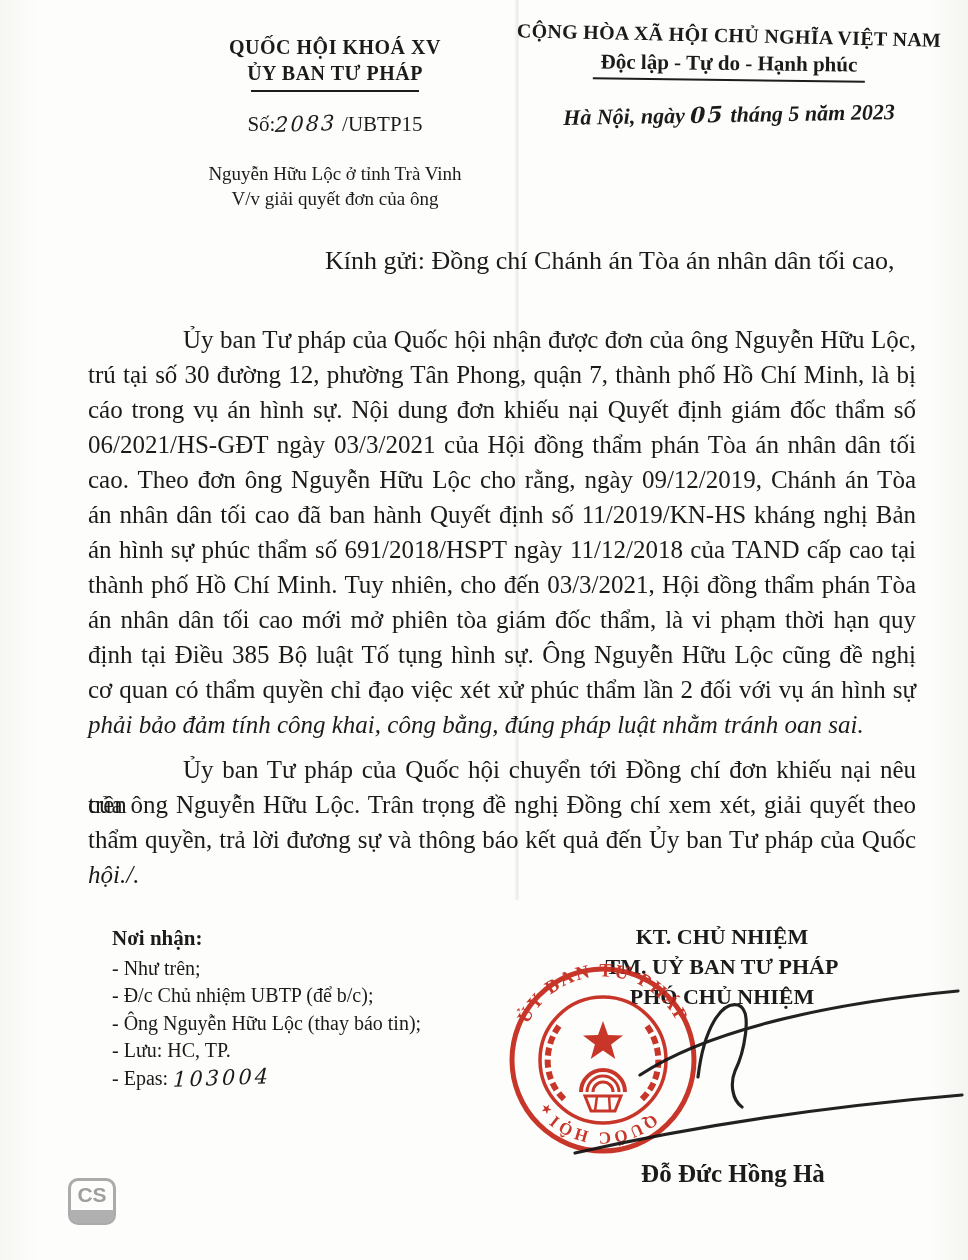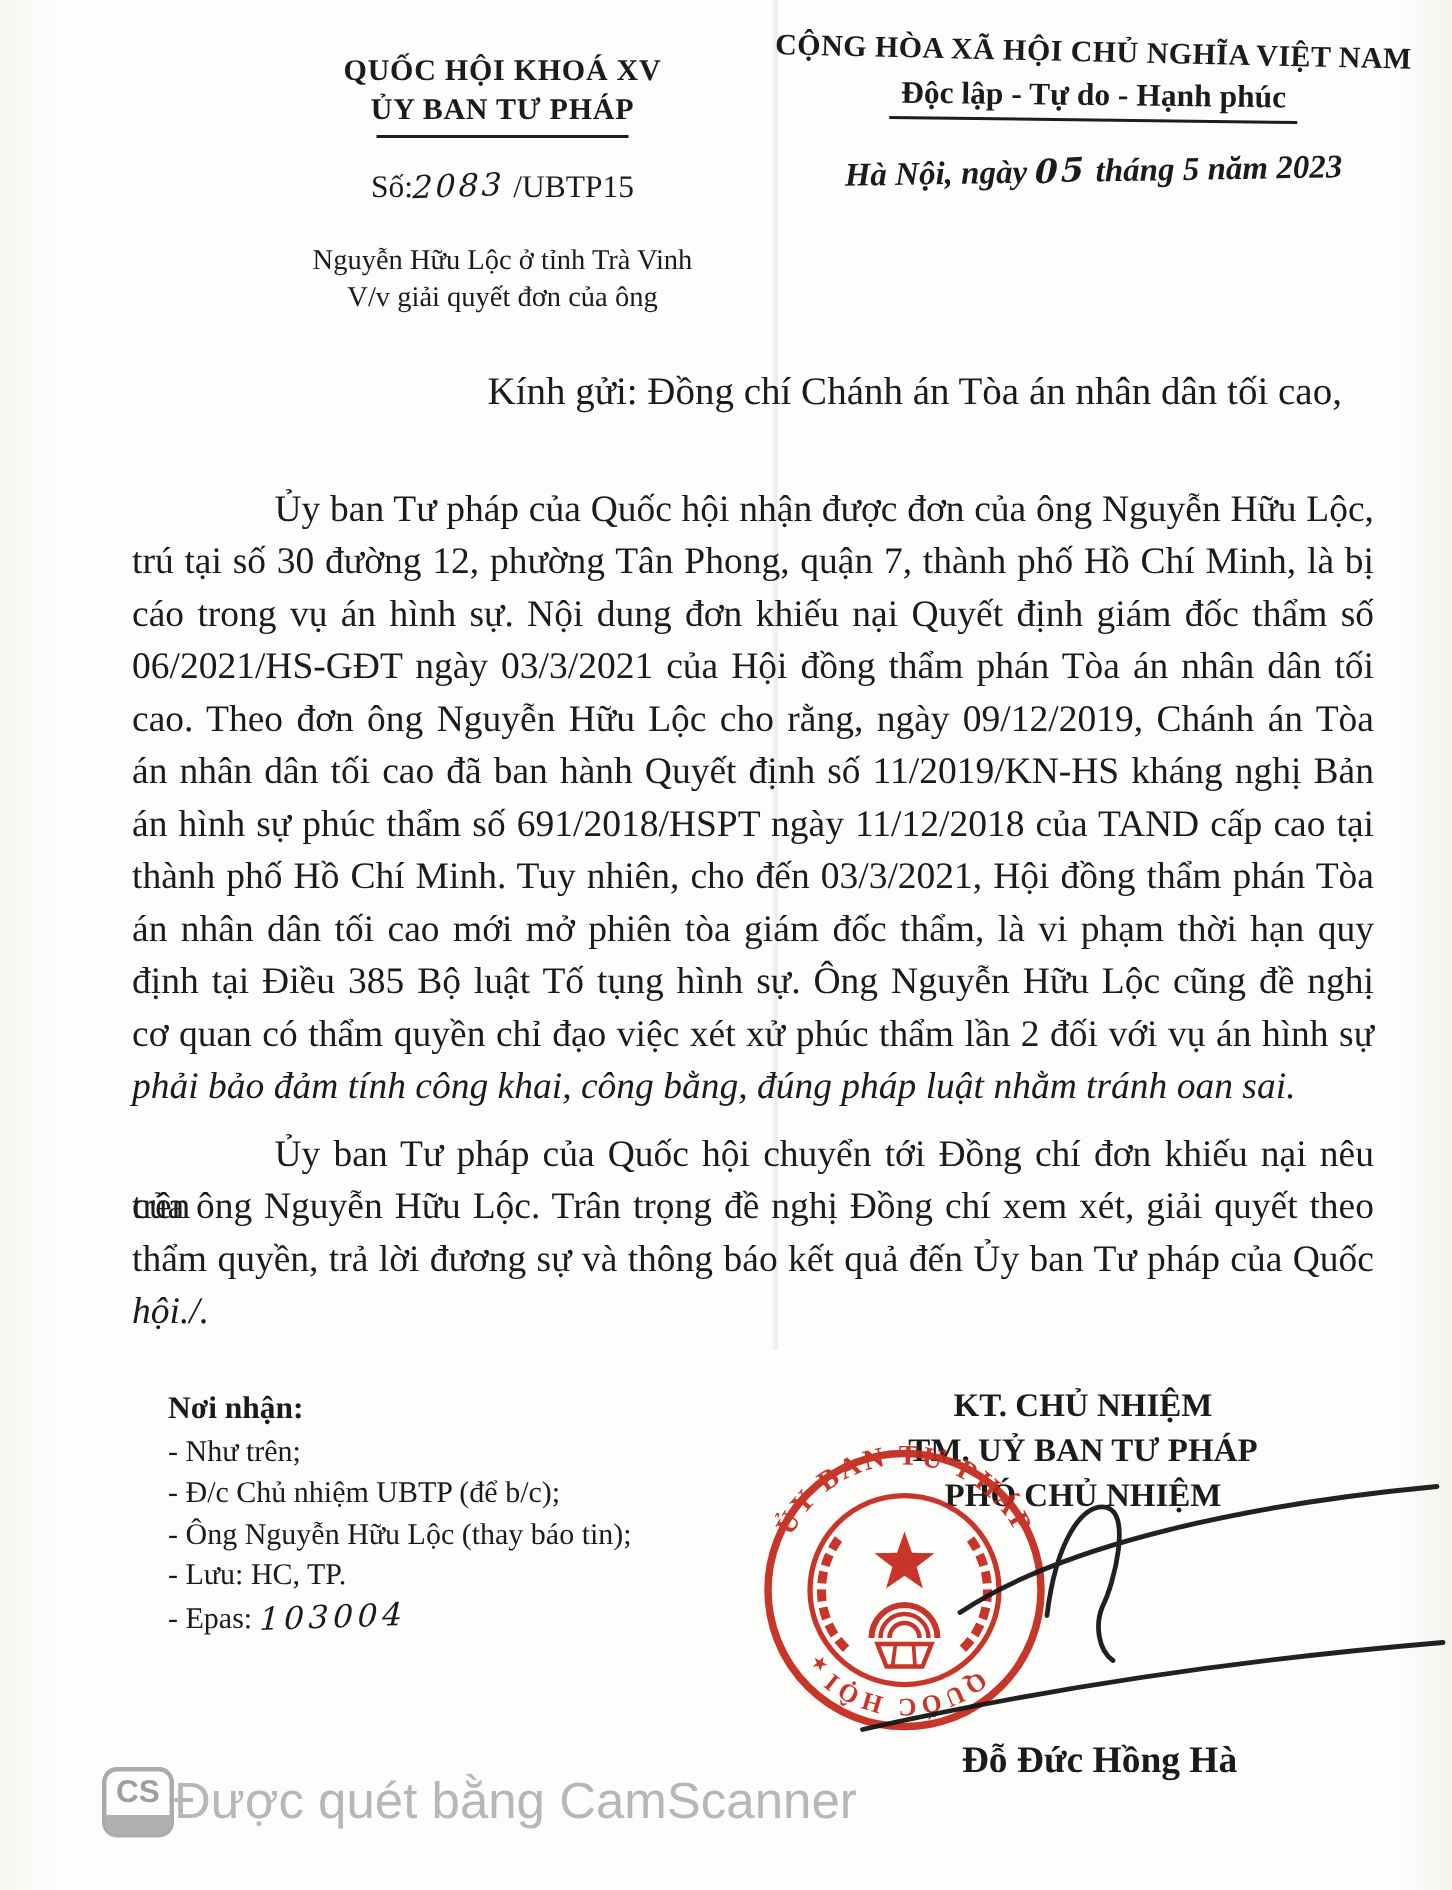--- a/index.html
+++ b/index.html
@@ -154,15 +154,14 @@
     </g>
   </svg>
 
   <div class="signer-name">Đỗ Đức Hồng Hà</div>
 
   <div class="watermark">
     <div class="cs-icon">
       <div class="cs-label">CS</div>
       <div class="cs-bar"></div>
     </div>
-    <div class="wm-text">Được quét bằng CamScanner</div>
   </div>
 </div>
 
 </body></html>

